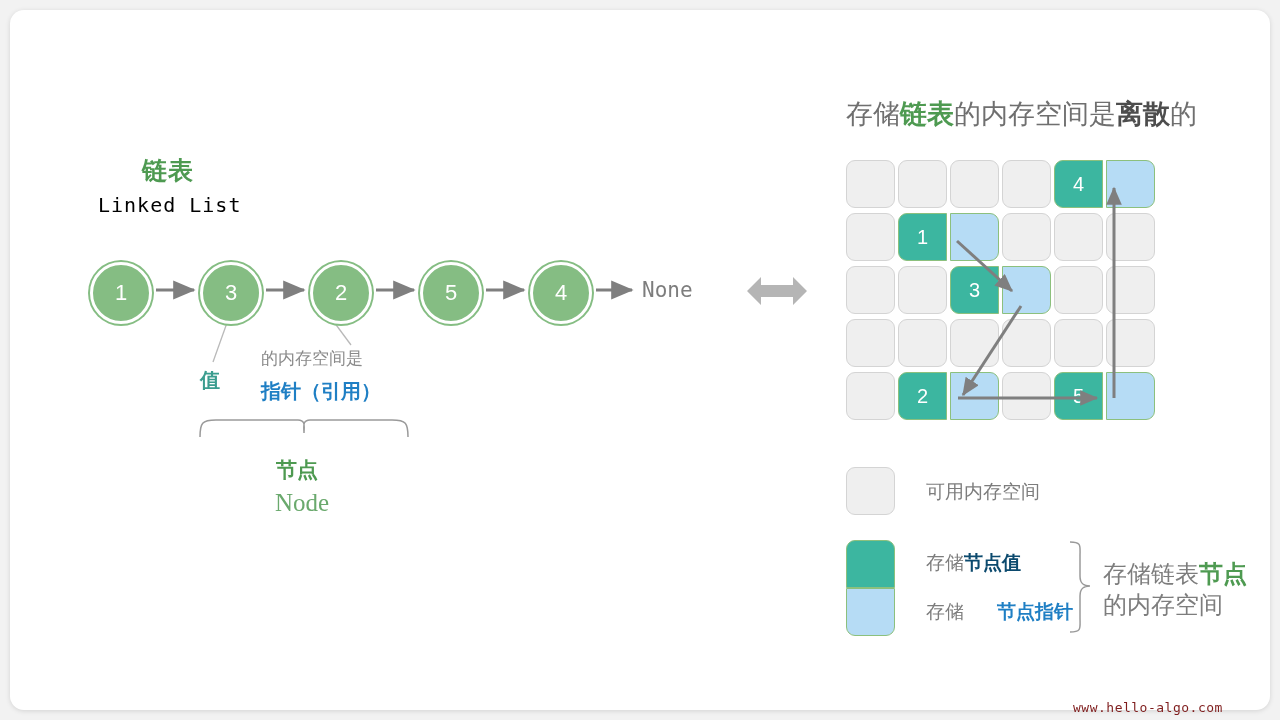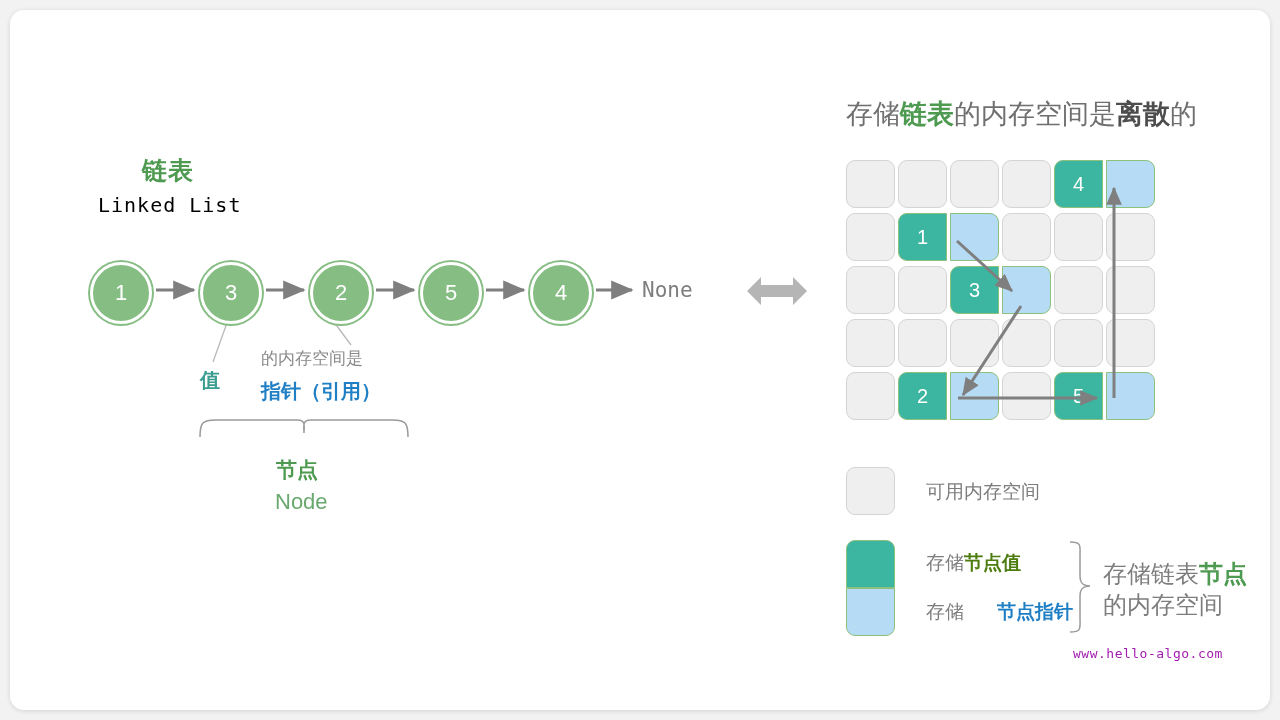--- a/index.html
+++ b/index.html
@@ -55,22 +55,22 @@
   #lbl-ptr-main{
     left:251px;top:368px;font-size:20px;font-weight:bold;color:#1f7fc4;
     white-space:nowrap;
   }
   #lbl-node-cn{
     left:266px;top:446px;font-size:21px;font-weight:bold;color:#4e9a51;
     white-space:nowrap;
   }
   #lbl-node-en{
     left:265px;top:479px;
-    font-family:Liberation Sans, sans-serif;
-    font-size:22px;color:#6aa96d;white-space:nowrap;
+    font-family:Liberation Serif, serif;
+    font-size:25px;color:#6aa96d;white-space:nowrap;
   }
 
   
   #mem-title{
     left:836px;top:86px;font-size:27px;font-weight:bold;color:#6f6f6f;
     white-space:nowrap;
   }
   #mem-title .g{color:#4e9a51;}
   #mem-title .d{color:#4d4d4d;}
   #mem-title .n{font-weight:normal;color:#6f6f6f;}
@@ -81,32 +81,32 @@
              color:#ffffff;font-size:20px;
              display:flex;align-items:center;justify-content:center;}
   .mcell.ptr{background:#b6dcf5;border:1.5px solid #8cc07d;}
 
   
   .lg-box{position:absolute;border-radius:9px;}
   .lg-empty{background:#efefef;border:1.5px solid #d4d4d4;}
   .lg-val{background:#3cb6a0;border:1.5px solid #8cc07d;}
   .lg-ptr{background:#b6dcf5;border:1.5px solid #8cc07d;}
   .lg-text{position:absolute;font-size:19px;color:#7d7d7d;white-space:nowrap;}
-  .lg-text b.g{color:#4d7c0f;}
+  .lg-text b.g{color:#0c4a6e;}
   .lg-text b.b{color:#1f7fc4;margin-left:33px;}
   #lg-side{
     left:1093px;top:548px;font-size:24px;color:#7d7d7d;
     line-height:31px;white-space:nowrap;
   }
   #lg-side b{color:#4e9a51;}
 
   #watermark{
-    left:1063px;top:636px;
+    left:1063px;top:690px;
     font-family:"DejaVu Sans Mono","Liberation Mono",monospace;
-    font-size:13px;color:#a21caf;white-space:nowrap;letter-spacing:.5px;
+    font-size:13px;color:#7f1d1d;white-space:nowrap;letter-spacing:.5px;
   }
 </style>
 </head>
 <body>
 
 <div id="card">
 
   <div class="abs" id="ll-title-cn">链表</div>
   <div class="abs" id="ll-title-en">Linked List</div>
 

